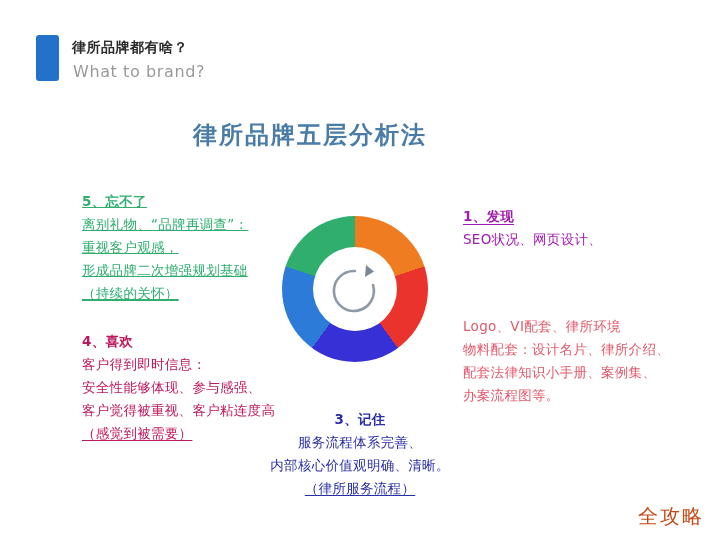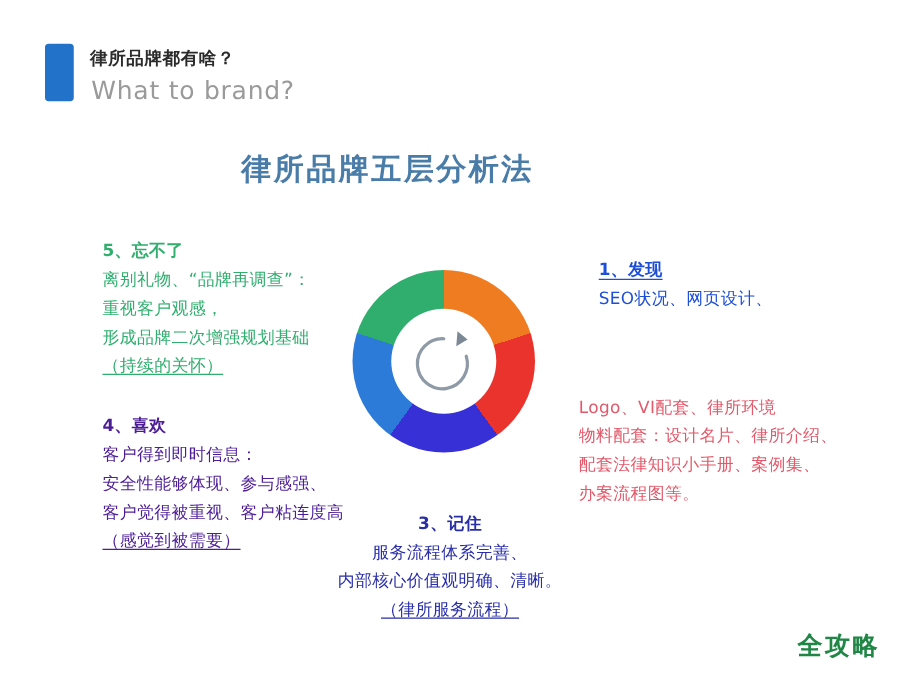--- a/index.html
+++ b/index.html
@@ -40,21 +40,21 @@
     font-weight: bold;
     color: #2b2b2b;
     letter-spacing: 0.5px;
     line-height: 28px;
     white-space: nowrap;
   }
   .header-sub {
     position: absolute;
     left: 73px;
     top: 62px;
-    font-size: 20px;
+    font-size: 16px;
     color: #9a9a9a;
     letter-spacing: 0.6px;
     line-height: 20px;
     white-space: nowrap;
   }
 
   
   .chart-title {
     position: absolute;
     left: 0;
@@ -112,38 +112,38 @@
   }
   .block .line {
     display: block;
   }
   .block .tagline {
     display: block;
     text-decoration: underline;
     text-underline-offset: 2px;
   }
 
-  .blk-5 { left: 82px;  top: 190px; color: #2fae6e; }
+  .blk-5 { left: 82px;  top: 190px; color: #2fae6e; text-decoration: underline; }
   .blk-4 { left: 82px;  top: 330px; color: #2f7fd0; }
   .blk-3 { left: 245px; top: 408px; color: #2a2fa8; text-align: center; width: 230px; }
   .blk-1 { left: 463px; top: 205px; color: #d9a33a; }
   .blk-2 { left: 463px; top: 315px; color: #e2596a; }
 
   .blk-3 .head, .blk-3 .line, .blk-3 .tagline { text-align: center; }
 
   .blk-1 .head { text-decoration: underline; text-underline-offset: 3px; }
 
   
   .watermark {
     position: absolute;
     right: 16px;
     bottom: 10px;
     font-size: 20px;
-    font-weight: bold;
-    color: #15803d;
+    font-weight: normal;
+    color: #c2410c;
     letter-spacing: 2px;
     opacity: 0.95;
   }
 </style>
 </head>
 <body>
 
 <div class="header">
   <div class="header-bar" style="background: rgb(34, 114, 201);"></div>
   <div class="header-title">律所品牌都有啥？</div>
@@ -164,36 +164,36 @@
 </div>
 
 <div class="block blk-5" style="color: rgb(47, 174, 110);">
   <span class="head">5、忘不了</span>
   <span class="line">离别礼物、“品牌再调查”：</span>
   <span class="line">重视客户观感，</span>
   <span class="line">形成品牌二次增强规划基础</span>
   <span class="tagline">（持续的关怀）</span>
 </div>
 
-<div class="block blk-4" style="color: #4c1d95;">
+<div class="block blk-4" style="color: #be185d;">
   <span class="head">4、喜欢</span>
   <span class="line">客户得到即时信息：</span>
   <span class="line">安全性能够体现、参与感强、</span>
   <span class="line">客户觉得被重视、客户粘连度高</span>
   <span class="tagline">（感觉到被需要）</span>
 </div>
 
 <div class="block blk-3" style="color: rgb(42, 47, 168);">
   <span class="head">3、记住</span>
   <span class="line">服务流程体系完善、</span>
   <span class="line">内部核心价值观明确、清晰。</span>
   <span class="tagline">（律所服务流程）</span>
 </div>
 
-<div class="block blk-1" style="color: #1d4ed8; margin-left: 16px;">
+<div class="block blk-1" style="color: #a21caf;">
   <span class="head">1、发现</span>
   <span class="line">SEO状况、网页设计、</span>
 </div>
 
 <div class="block blk-2" style="color: rgb(226, 89, 106);">
   <span class="line">Logo、VI配套、律所环境</span>
   <span class="line">物料配套：设计名片、律所介绍、</span>
   <span class="line">配套法律知识小手册、案例集、</span>
   <span class="line">办案流程图等。</span>
 </div>

